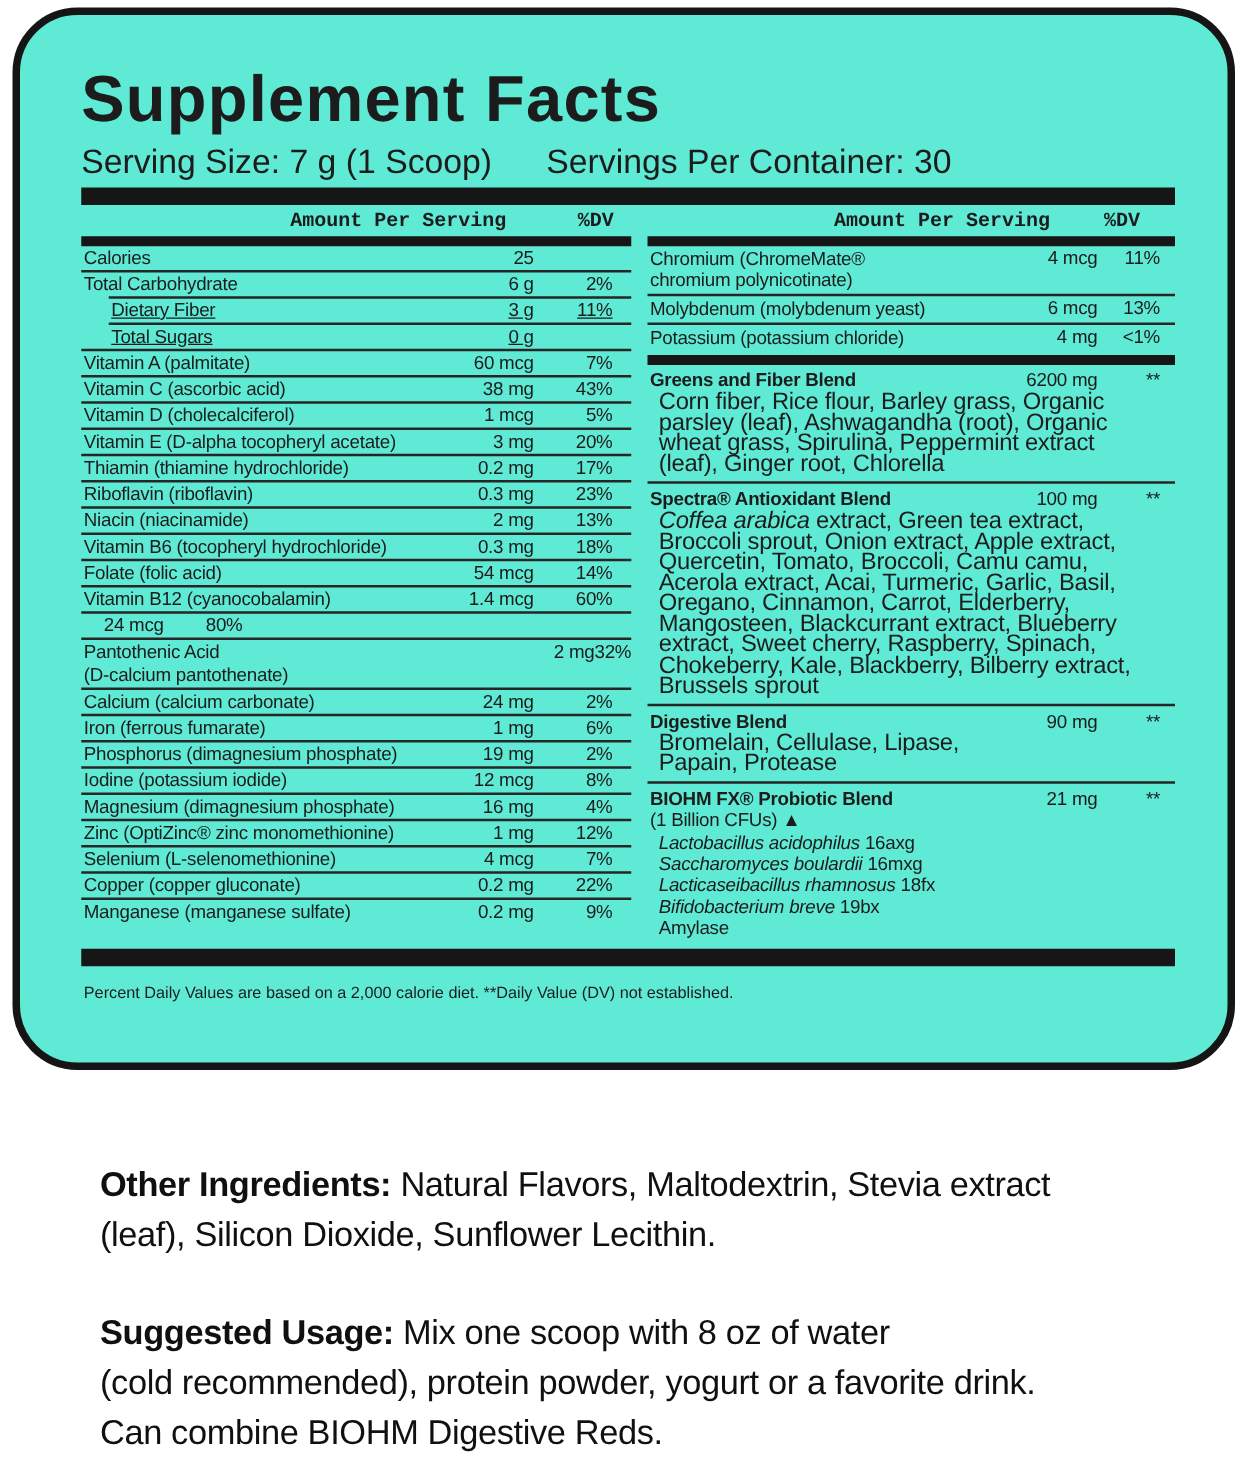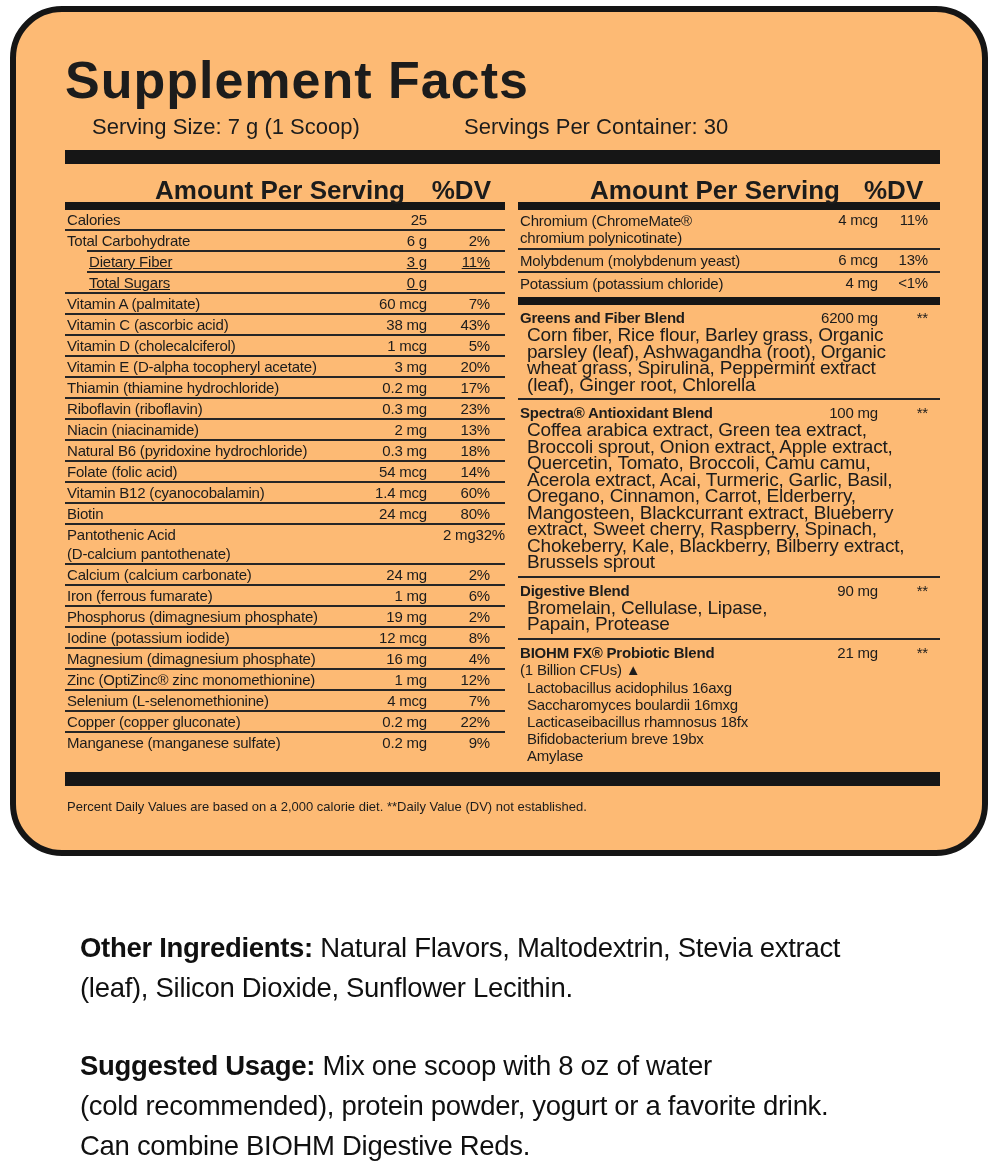--- a/index.html
+++ b/index.html
@@ -3,37 +3,37 @@
 <meta charset="utf-8">
 <style>
   * { box-sizing: border-box; }
   html,body { margin:0; padding:0; }
   body {
     width:1000px; height:1168px; background:#ffffff; color:#1c1c1c;
     font-family:"Liberation Sans", sans-serif; position:relative; overflow:hidden;
   }
   .panel {
     position:absolute; left:10px; top:6px; width:978px; height:850px;
-    border:6px solid #151515; border-radius:52px; background:#fdba74;
+    border:6px solid #151515; border-radius:52px; background:#5eead4;
   }
   .panel-content { position:absolute; left:49px; right:42px; top:42px; }
 
   .sf-title { font-size:52px; font-weight:bold; letter-spacing:1px; line-height:1.0; white-space:nowrap; }
-  .serving-row { position:relative; font-size:22px; margin-top:8px; height:26px; white-space:nowrap;margin-left:27px; }
+  .serving-row { position:relative; font-size:27px; margin-top:8px; height:26px; white-space:nowrap; }
   .serving-row .spc { position:absolute; left:372px; top:0; }
 
   .bar-full   { height:14px; background:#161616; margin-top:10px; }
   .bar-mid    { height:8px;  background:#161616; margin-top:3px; }
   .bar-bottom { height:14px; background:#161616; margin-top:3px; }
 
   .cols { display:flex; gap:13px; margin-top:0; }
   .col.left  { width:440px; }
   .col.right { width:422px; }
 
-  .col-hdr { display:flex; font-weight:bold; font-size:26px; line-height:24px; padding-top:14px; white-space:nowrap; }
+  .col-hdr { display:flex; font-weight:bold; font-size:16px; line-height:24px; padding-top:1px; white-space:nowrap;font-family:Liberation Mono, monospace; }
   .col-hdr .h-amt { flex:1; text-align:right; }
   .left  .col-hdr .h-amt { padding-right:10px; }
   .right .col-hdr .h-amt { padding-right:24px; }
   .col-hdr .h-dv { text-align:right; }
   .left  .col-hdr .h-dv { width:90px; padding-right:14px; }
   .right .col-hdr .h-dv { width:76px; padding-right:28px; }
   .hdr-bar { height:8px; background:#161616; }
 
   .rows { }
   .row { display:flex; align-items:flex-start; font-size:15px; line-height:19px;
@@ -58,21 +58,21 @@
   .blends .blend:first-child { border-top:none; }
   .b-head { display:flex; font-size:15px; line-height:17px; letter-spacing:-0.2px; }
   .b-head .b-name { flex:1; font-weight:bold; padding-left:2px; white-space:nowrap; }
   .b-head .amt { width:74px; text-align:right; white-space:nowrap; }
   .b-head .dv  { width:62px; text-align:right; padding-right:12px; white-space:nowrap; }
   .b-sub  { font-size:15px; line-height:17px; padding-left:2px; letter-spacing:-0.2px; }
   .b-desc { font-size:19px; line-height:16.5px; padding-left:9px; padding-top:1px;
             letter-spacing:-0.2px; white-space:pre-line; }
   .b-lines { padding-top:1px; }
   .b-lines .bl { font-size:15px; line-height:17px; padding-left:9px; letter-spacing:-0.2px; }
-  .it { }
+  .it { font-style:italic; }
 
   .footnote { font-size:13px; line-height:20px; margin-top:11px; padding-left:2px; }
 
   .below { position:absolute; left:80px; top:928px; width:866px; font-size:27.5px;
            line-height:40px; letter-spacing:-0.3px; color:#101010; }
   .below .para { margin:0; }
   .below .para + .para { margin-top:38px; }
   .below .lbl { font-weight:bold; }
   .below .ptext { white-space:pre-line; }
 </style>
@@ -148,36 +148,35 @@
               <span class="nm">Riboflavin (riboflavin)</span>
               <span class="amt">0.3 mg</span>
               <span class="dv">23%</span>
             </div>
             <div class="row">
               <span class="nm">Niacin (niacinamide)</span>
               <span class="amt">2 mg</span>
               <span class="dv">13%</span>
             </div>
             <div class="row">
-              <span class="nm">Natural B6 (pyridoxine hydrochloride)</span>
+              <span class="nm">Vitamin B6 (tocopheryl hydrochloride)</span>
               <span class="amt">0.3 mg</span>
               <span class="dv">18%</span>
             </div>
             <div class="row">
               <span class="nm">Folate (folic acid)</span>
               <span class="amt">54 mcg</span>
               <span class="dv">14%</span>
             </div>
             <div class="row">
               <span class="nm">Vitamin B12 (cyanocobalamin)</span>
               <span class="amt">1.4 mcg</span>
               <span class="dv">60%</span>
             </div>
             <div class="row">
-              <span class="nm">Biotin</span>
               <span class="amt">24 mcg</span>
               <span class="dv">80%</span>
             </div>
             <div class="row2">
               <div class="l1">
                 <span class="nm">Pantothenic Acid</span>
                 <span class="amt">2 mg</span>
                 <span class="dv">32%</span>
               </div>
               <div class="l2">(D-calcium pantothenate)</div>

